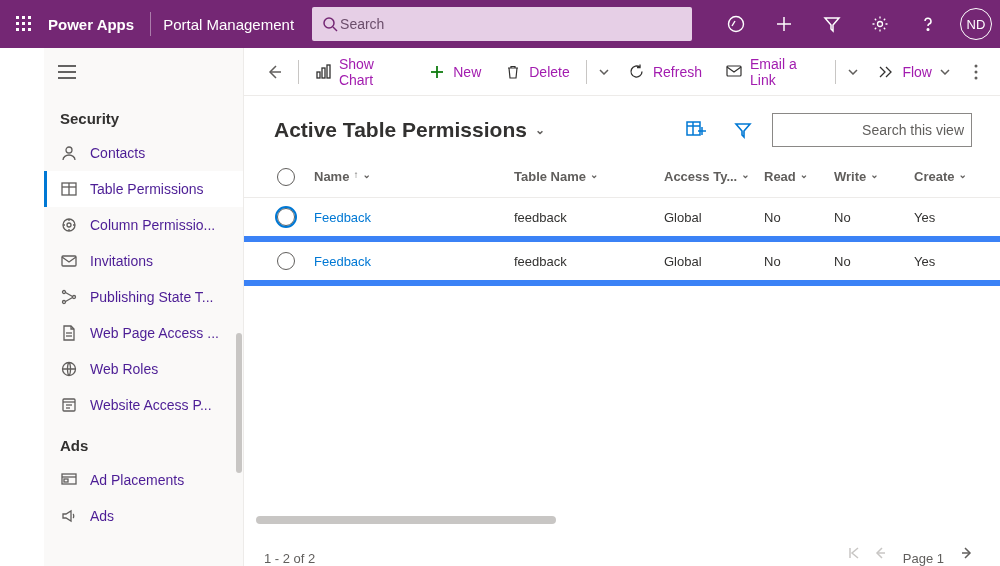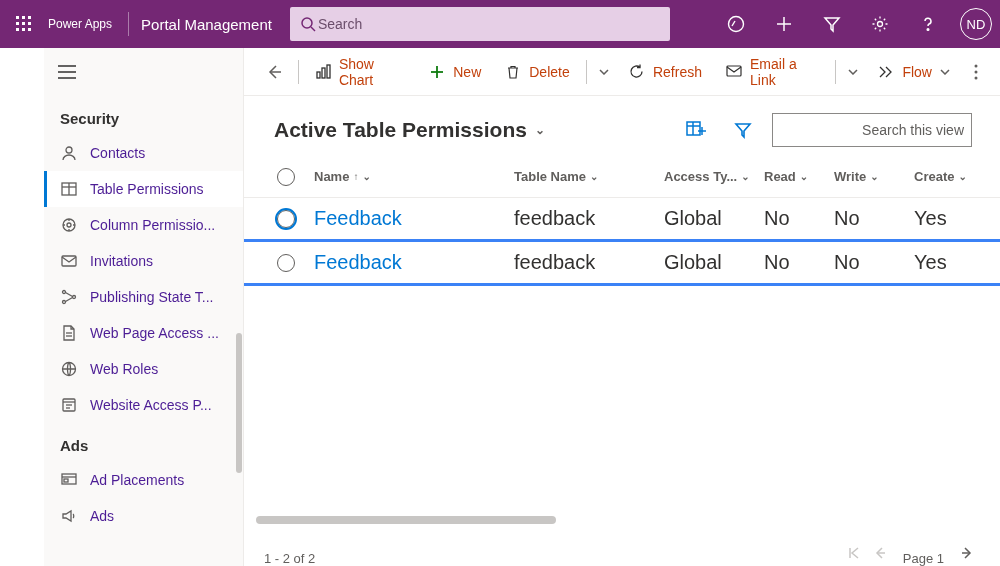--- a/index.html
+++ b/index.html
@@ -2,21 +2,21 @@
 <html><head>
 <meta charset="utf-8">
 <style>
   * { box-sizing: border-box; font-family: "Segoe UI", -apple-system, sans-serif; }
   html, body { margin: 0; padding: 0; width: 1000px; height: 566px; overflow: hidden; }
   body { display: flex; flex-direction: column; font-size: 14px; color: #323130; }
 
   
   .topbar { height: 48px; background: #742774; color: #fff; display: flex; align-items: center; }
   .waffle { width: 48px; height: 48px; display: flex; align-items: center; justify-content: center; }
-  .brand { font-size: 12px; font-weight: 400; padding-right: 12px; }
+  .brand { font-size: 15px; font-weight: 700; padding-right: 12px; }
   .divider-v { width: 1px; height: 24px; background: rgba(255,255,255,.4); margin: 0 12px 0 4px; }
   .app-title { font-size: 15px; font-weight: 400; }
   .search-box { margin-left: 18px; flex: 0 0 380px; height: 34px; background: #e6cfe6; border-radius: 2px; display: flex; align-items: center; padding: 0 10px; color: #742774; }
   .search-box input { flex: 1; border: none; background: transparent; font-size: 14px; outline: none; color: #323130; }
   .search-box input::placeholder { color: #6b4e6b; }
   .topbar-spacer { flex: 1; }
   .topbar-icon { width: 48px; height: 48px; display: flex; align-items: center; justify-content: center; cursor: pointer; }
   .avatar { width: 32px; height: 32px; border-radius: 50%; border: 1px solid #fff; display: flex; align-items: center; justify-content: center; font-size: 13px; margin: 0 8px; }
 
   
@@ -31,45 +31,45 @@
   .side-item.selected::before { content: ""; position: absolute; left: 0; top: 0; bottom: 0; width: 3px; background: #0078d4; }
   .side-item .icon { width: 18px; height: 18px; display: flex; align-items: center; justify-content: center; color: #605e5c; }
   .side-item span.label { flex: 1; overflow: hidden; text-overflow: ellipsis; }
   .sidebar-scroll-thumb { position: absolute; right: 1px; top: 285px; width: 6px; height: 140px; background: #c8c6c4; border-radius: 3px; }
 
   
   .content { flex: 1; display: flex; flex-direction: column; background: #fff; overflow: hidden; }
 
   
   .commandbar { height: 48px; display: flex; align-items: center; padding: 0 12px; gap: 4px; border-bottom: 1px solid #edebe9; }
-  .cmd-btn { height: 36px; display: flex; align-items: center; padding: 0 10px; gap: 8px; cursor: pointer; font-size: 14px; color: #c2410c; border-radius: 2px; }
+  .cmd-btn { height: 36px; display: flex; align-items: center; padding: 0 10px; gap: 8px; cursor: pointer; font-size: 14px; color: #a21caf; border-radius: 2px; }
   .cmd-sep { width: 1px; height: 24px; background: #c8c6c4; margin: 0 2px; }
   .cmd-icon { width: 16px; height: 16px; display: flex; align-items: center; justify-content: center; }
   .cmd-caret { width: 24px; height: 36px; display: flex; align-items: center; justify-content: center; cursor:pointer; }
   .overflow { margin-left: auto; }
 
   
   .viewhead { display: flex; align-items: center; padding: 16px 28px 8px 30px; gap: 11px; }
   .view-title { font-size: 21px; font-weight: 600; display: flex; align-items: center; gap: 8px; cursor: pointer; }
   .view-title .chev { font-size: 12px; color: #605e5c; }
   .view-spacer { flex: 1; }
   .view-icon-btn { width: 36px; height: 36px; display: flex; align-items: center; justify-content: center; cursor: pointer; color: #0078d4; }
   .quickfind { display: flex; align-items: center; border: 1px solid #8a8886; height: 34px; width: 200px; padding: 0 8px; }
   .quickfind input { flex: 1; border: none; outline: none; font-size: 14px; text-align: right; }
   .quickfind input::placeholder { color: #605e5c; }
 
   
   .grid { flex: 1; overflow: hidden; display: flex; flex-direction: column; }
   .grid-head, .grid-row { display: flex; align-items: center; padding-left: 14px; }
   .grid-head { height: 42px; font-weight: 600; font-size: 13px; color: #605e5c; border-bottom: 1px solid #edebe9; }
-  .grid-row { height: 44px; border-bottom: 3px solid #3b82f6; font-size: 20px; }
+  .grid-row { height: 44px; border-bottom: 6px solid #3b82f6; font-size: 13px; }
   .grid-row.selected .row-check { outline: 2px solid #0078d4; }
   .col-check { width: 56px; display: flex; justify-content: center; }
   .row-check, .head-check { width: 18px; height: 18px; border: 1.5px solid #605e5c; border-radius: 50%; }
-  .col { padding-right: 8px; overflow: hidden; white-space: nowrap; text-overflow: ellipsis; display:flex; align-items:center; gap:4px;}
+  .col { padding-right: 8px; overflow: hidden; white-space: nowrap; text-overflow: ellipsis; display:flex; align-items:flex-start; gap:4px;}
   .col-name { width: 200px; }
   .col-table { width: 150px; }
   .col-access { width: 100px; }
   .col-read { width: 70px; }
   .col-write { width: 80px; }
   .col-create { width: 80px; }
   .link { color: #0078d4; cursor: pointer; }
   .sort-arrow, .col-caret { font-size: 10px; color: #605e5c; }
 
   

